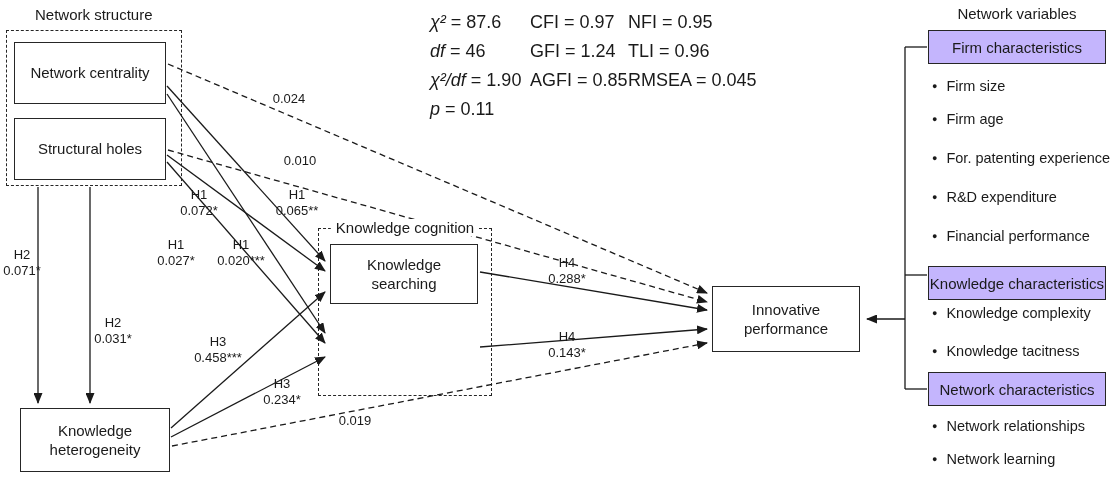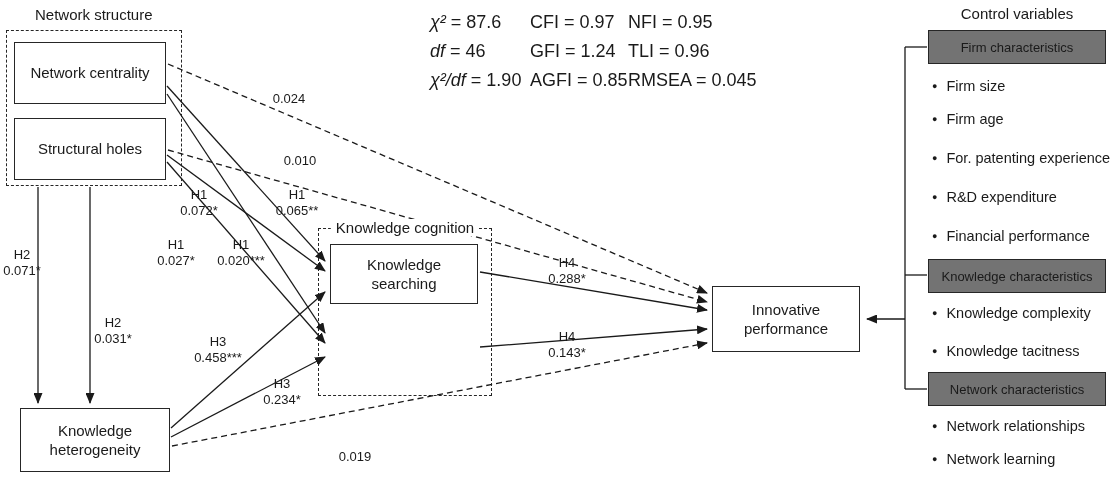--- a/index.html
+++ b/index.html
@@ -28,30 +28,30 @@
   .ln{stroke:#1a1a1a;stroke-width:1.3;fill:none;}
   .dash{stroke-dasharray:6 4;}
 
   .plabel{position:absolute;transform:translate(-50%,-50%);text-align:center;font-size:13px;
           line-height:1.2;white-space:pre-line;z-index:4;}
   #pl-h1a{left:199px;top:203px;} #pl-h1b{left:297px;top:203px;}
   #pl-h1c{left:176px;top:253px;} #pl-h1d{left:241px;top:253px;}
   #pl-h2a{left:22px;top:263px;}  #pl-h2b{left:113px;top:331px;}
   #pl-h3a{left:218px;top:350px;} #pl-h3b{left:282px;top:392px;}
   #pl-h4a{left:567px;top:271px;} #pl-h4b{left:567px;top:345px;}
-  #pl-ns1{left:289px;top:99px;}  #pl-ns2{left:300px;top:161px;} #pl-ns3{left:355px;top:421px;margin-top:36px;}
+  #pl-ns1{left:289px;top:99px;}  #pl-ns2{left:300px;top:161px;} #pl-ns3{left:355px;top:421px;}
 
   .fitstats{position:absolute;left:430px;top:8px;display:flex;z-index:4;font-size:18px;line-height:29px;}
   .fit-col1{width:100px;} .fit-col2{width:98px;} .fit-col3{width:140px;}
   .fit-var{font-style:italic;}
 
   .cv-title{position:absolute;left:928px;top:5px;width:178px;text-align:center;font-size:15px;z-index:4;}
-  .cv-box{position:absolute;left:928px;width:178px;height:34px;border:1.3px solid #262626;background:#737373;
-          display:grid;place-items:center;font-size:13px;z-index:4;}
-  #cvb-firm{top:30px;} #cvb-knowledge{top:259px;} #cvb-network{top:372px;}
+  .cv-box{position:absolute;left:928px;width:178px;height:34px;border:1.3px solid #262626;background:#c4b5fd;
+          display:grid;place-items:center;font-size:15px;z-index:4;}
+  #cvb-firm{top:30px;} #cvb-knowledge{top:266px;} #cvb-network{top:372px;}
   .cv-item{position:absolute;left:932px;height:20px;display:flex;align-items:center;gap:9px;font-size:14.5px;z-index:4;white-space:nowrap;}
   #cvi-0{top:76px;} #cvi-1{top:109px;} #cvi-2{top:148px;} #cvi-3{top:187px;} #cvi-4{top:226px;}
   #cvi-5{top:303px;} #cvi-6{top:341px;}
   #cvi-7{top:416px;} #cvi-8{top:449px;}
   .cv-bullet{font-size:9px;line-height:1;}
 </style>
 </head>
 <body>
 
 <div class="canvas">
@@ -118,34 +118,35 @@
 0.143*</div>
   <div class="plabel" id="pl-ns1">0.024</div>
   <div class="plabel" id="pl-ns2">0.010</div>
   <div class="plabel" id="pl-ns3">0.019</div>
 
   <div class="fitstats">
     <div class="fit-col1">
       <div><span class="fit-var">χ²</span><span> = 87.6</span></div>
       <div><span class="fit-var">df</span><span> = 46</span></div>
       <div><span class="fit-var">χ²/df</span><span> = 1.90</span></div>
+      <div><span class="fit-var">p</span><span> = 0.11</span></div>
     </div>
     <div class="fit-col2">
       <div>CFI = 0.97</div>
       <div>GFI = 1.24</div>
       <div>AGFI = 0.85</div>
     </div>
     <div class="fit-col3">
       <div>NFI = 0.95</div>
       <div>TLI = 0.96</div>
       <div>RMSEA = 0.045</div>
     </div>
   </div>
 
-  <div class="cv-title">Control variables</div>
+  <div class="cv-title">Network variables</div>
 
   <div class="cv-box" id="cvb-firm">Firm characteristics</div>
   <div class="cv-item" id="cvi-0">
     <span class="cv-bullet">●</span>
     <span>Firm size</span>
   </div>
   <div class="cv-item" id="cvi-1">
     <span class="cv-bullet">●</span>
     <span>Firm age</span>
   </div>

